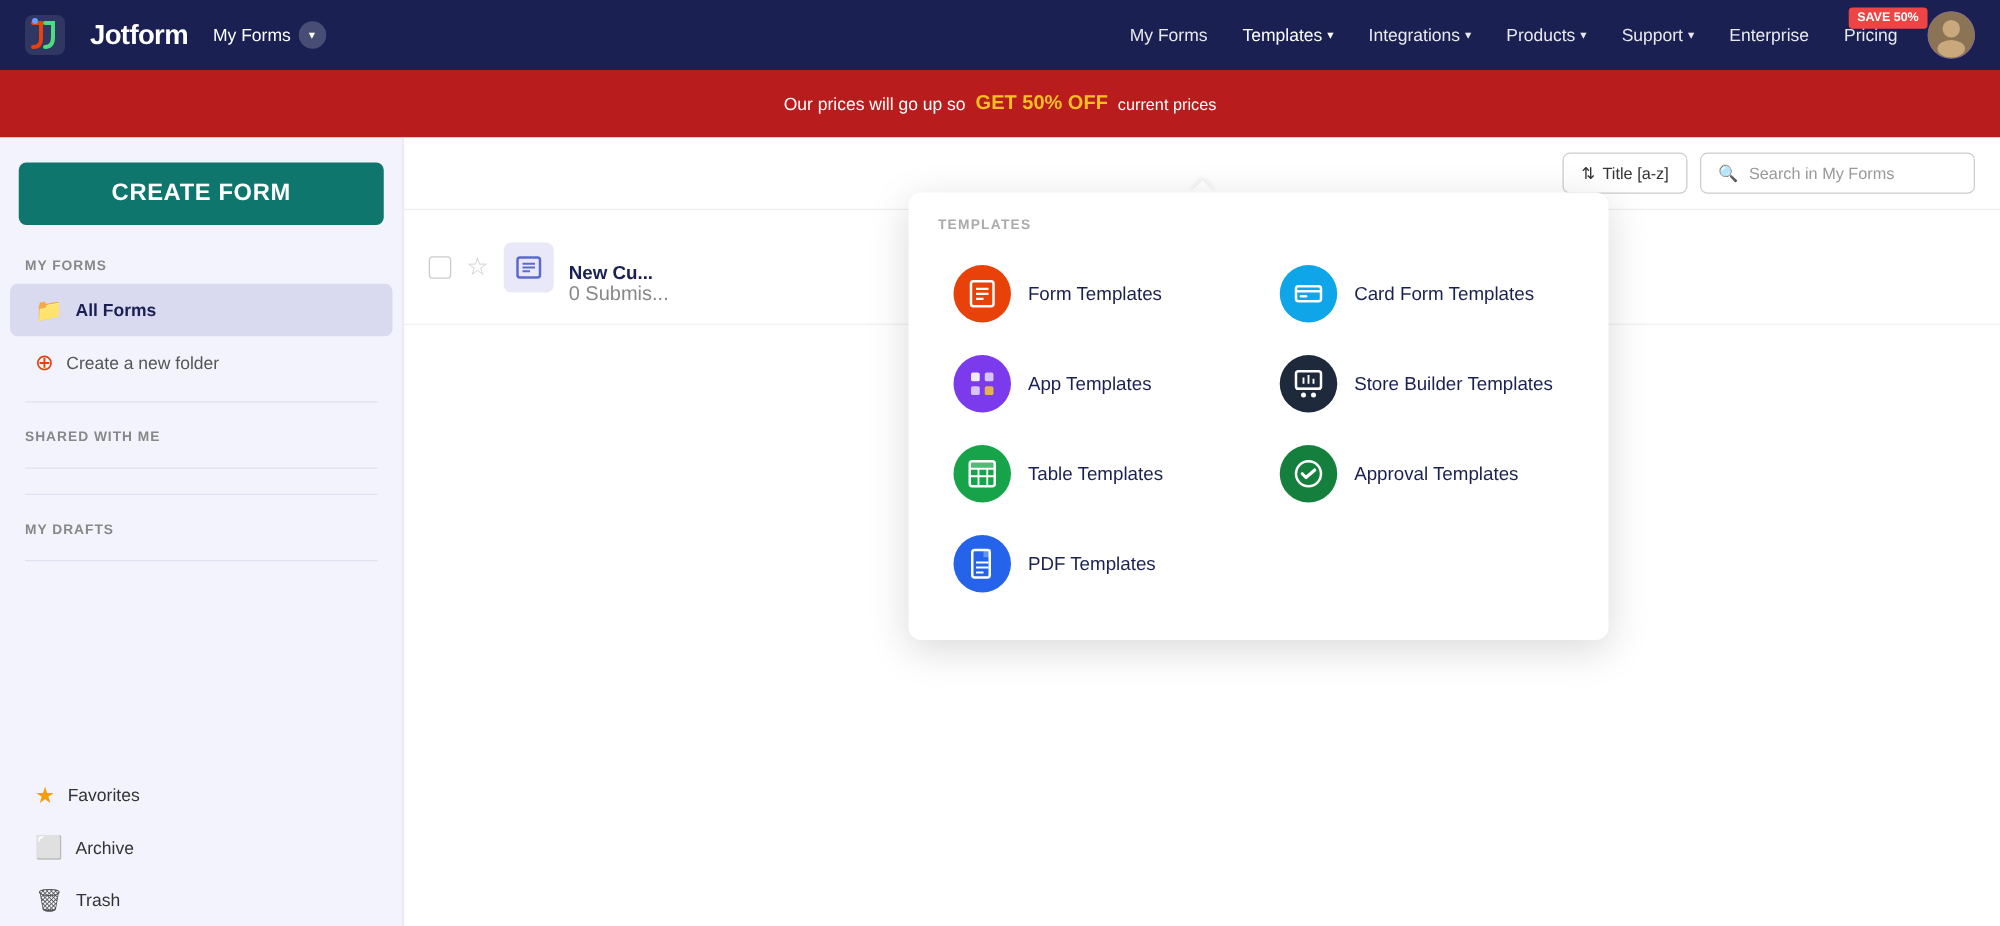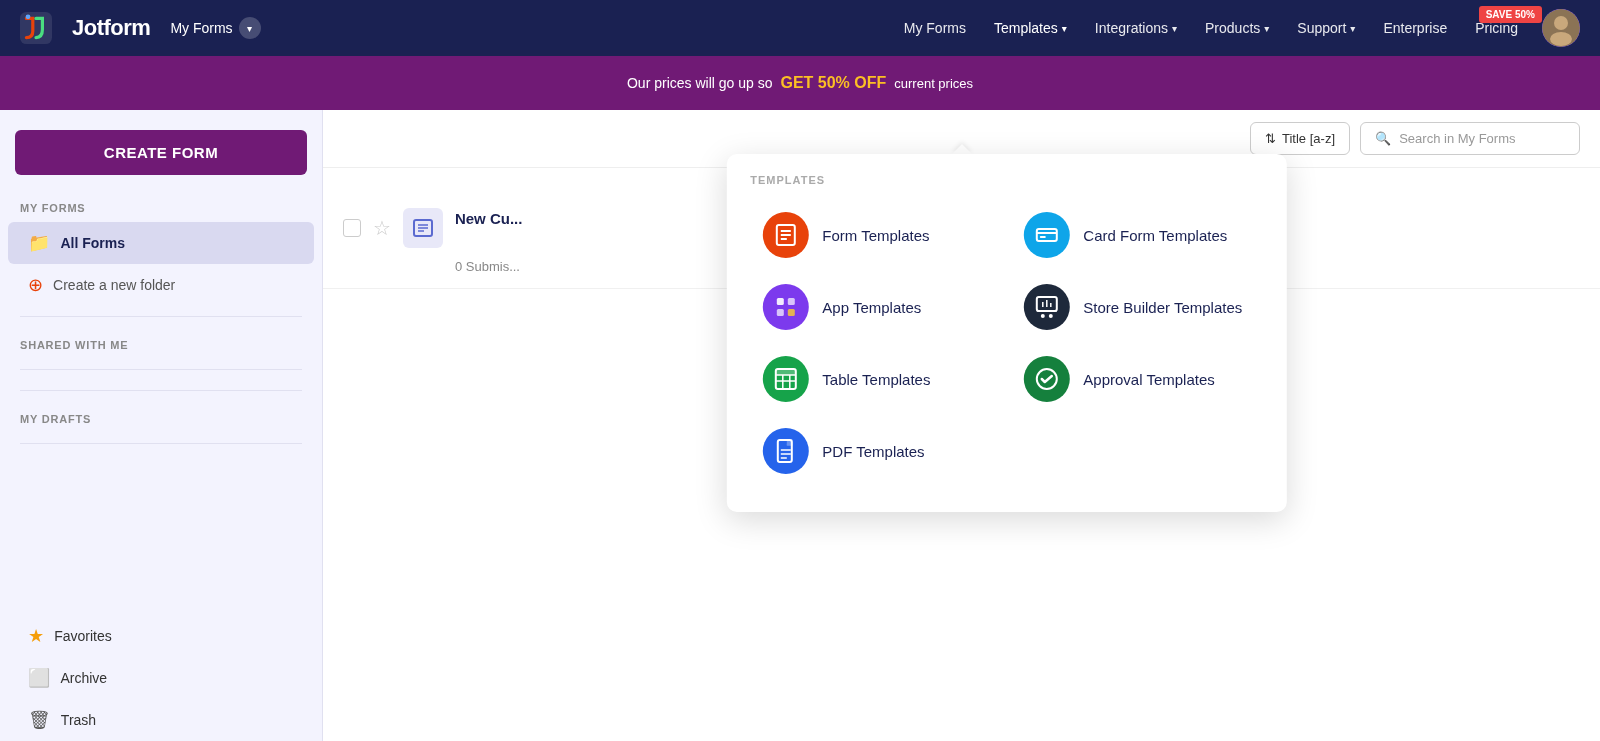--- a/index.html
+++ b/index.html
@@ -90,21 +90,21 @@
       font-weight: 700;
       padding: 3px 7px;
       border-radius: 3px;
       position: absolute;
       top: 6px;
       right: 58px;
     }
 
     
     .banner {
-      background: #701a75;
+      background: #b91c1c;
       height: 54px;
       display: flex;
       align-items: center;
       justify-content: center;
       gap: 8px;
       padding: 0 20px;
     }
     .banner-text {
       color: white;
       font-size: 14px;
@@ -129,23 +129,23 @@
     .sidebar {
       width: 323px;
       background: #f3f3fe;
       border-right: 1px solid #e0e0f0;
       display: flex;
       flex-direction: column;
       padding-top: 10px;
       flex-shrink: 0;
     }
     .create-form-btn {
-      background: #701a75;
-      color: white;
-      font-size: 15px;
+      background: #0f766e;
+      color: white;
+      font-size: 19px;
       font-weight: 700;
       letter-spacing: 0.5px;
       border: none;
       border-radius: 6px;
       padding: 14px 32px;
       margin: 10px 15px 15px 15px;
       cursor: pointer;
       text-align: center;
     }
     .sidebar-section-label {
@@ -230,21 +230,21 @@
       height: 40px;
       border-radius: 6px;
       background: #e8e8f8;
       display: flex;
       align-items: center;
       justify-content: center;
       font-size: 20px;
     }
     .form-row-info {}
     .form-row-title { font-size: 15px; font-weight: 600; color: #1a2152; margin-top: 28px; }
-    .form-row-sub { font-size: 13px; color: #888; margin-top: 32px; }
+    .form-row-sub { font-size: 16px; color: #888; }
     .dropdown-caret-up {
       position: absolute;
       top: -10px;
       left: 50%;
       transform: translateX(-50%);
       width: 0; height: 0;
       border-left: 10px solid transparent;
       border-right: 10px solid transparent;
       border-bottom: 10px solid white;
       filter: drop-shadow(0 -2px 2px rgba(0,0,0,0.08));

